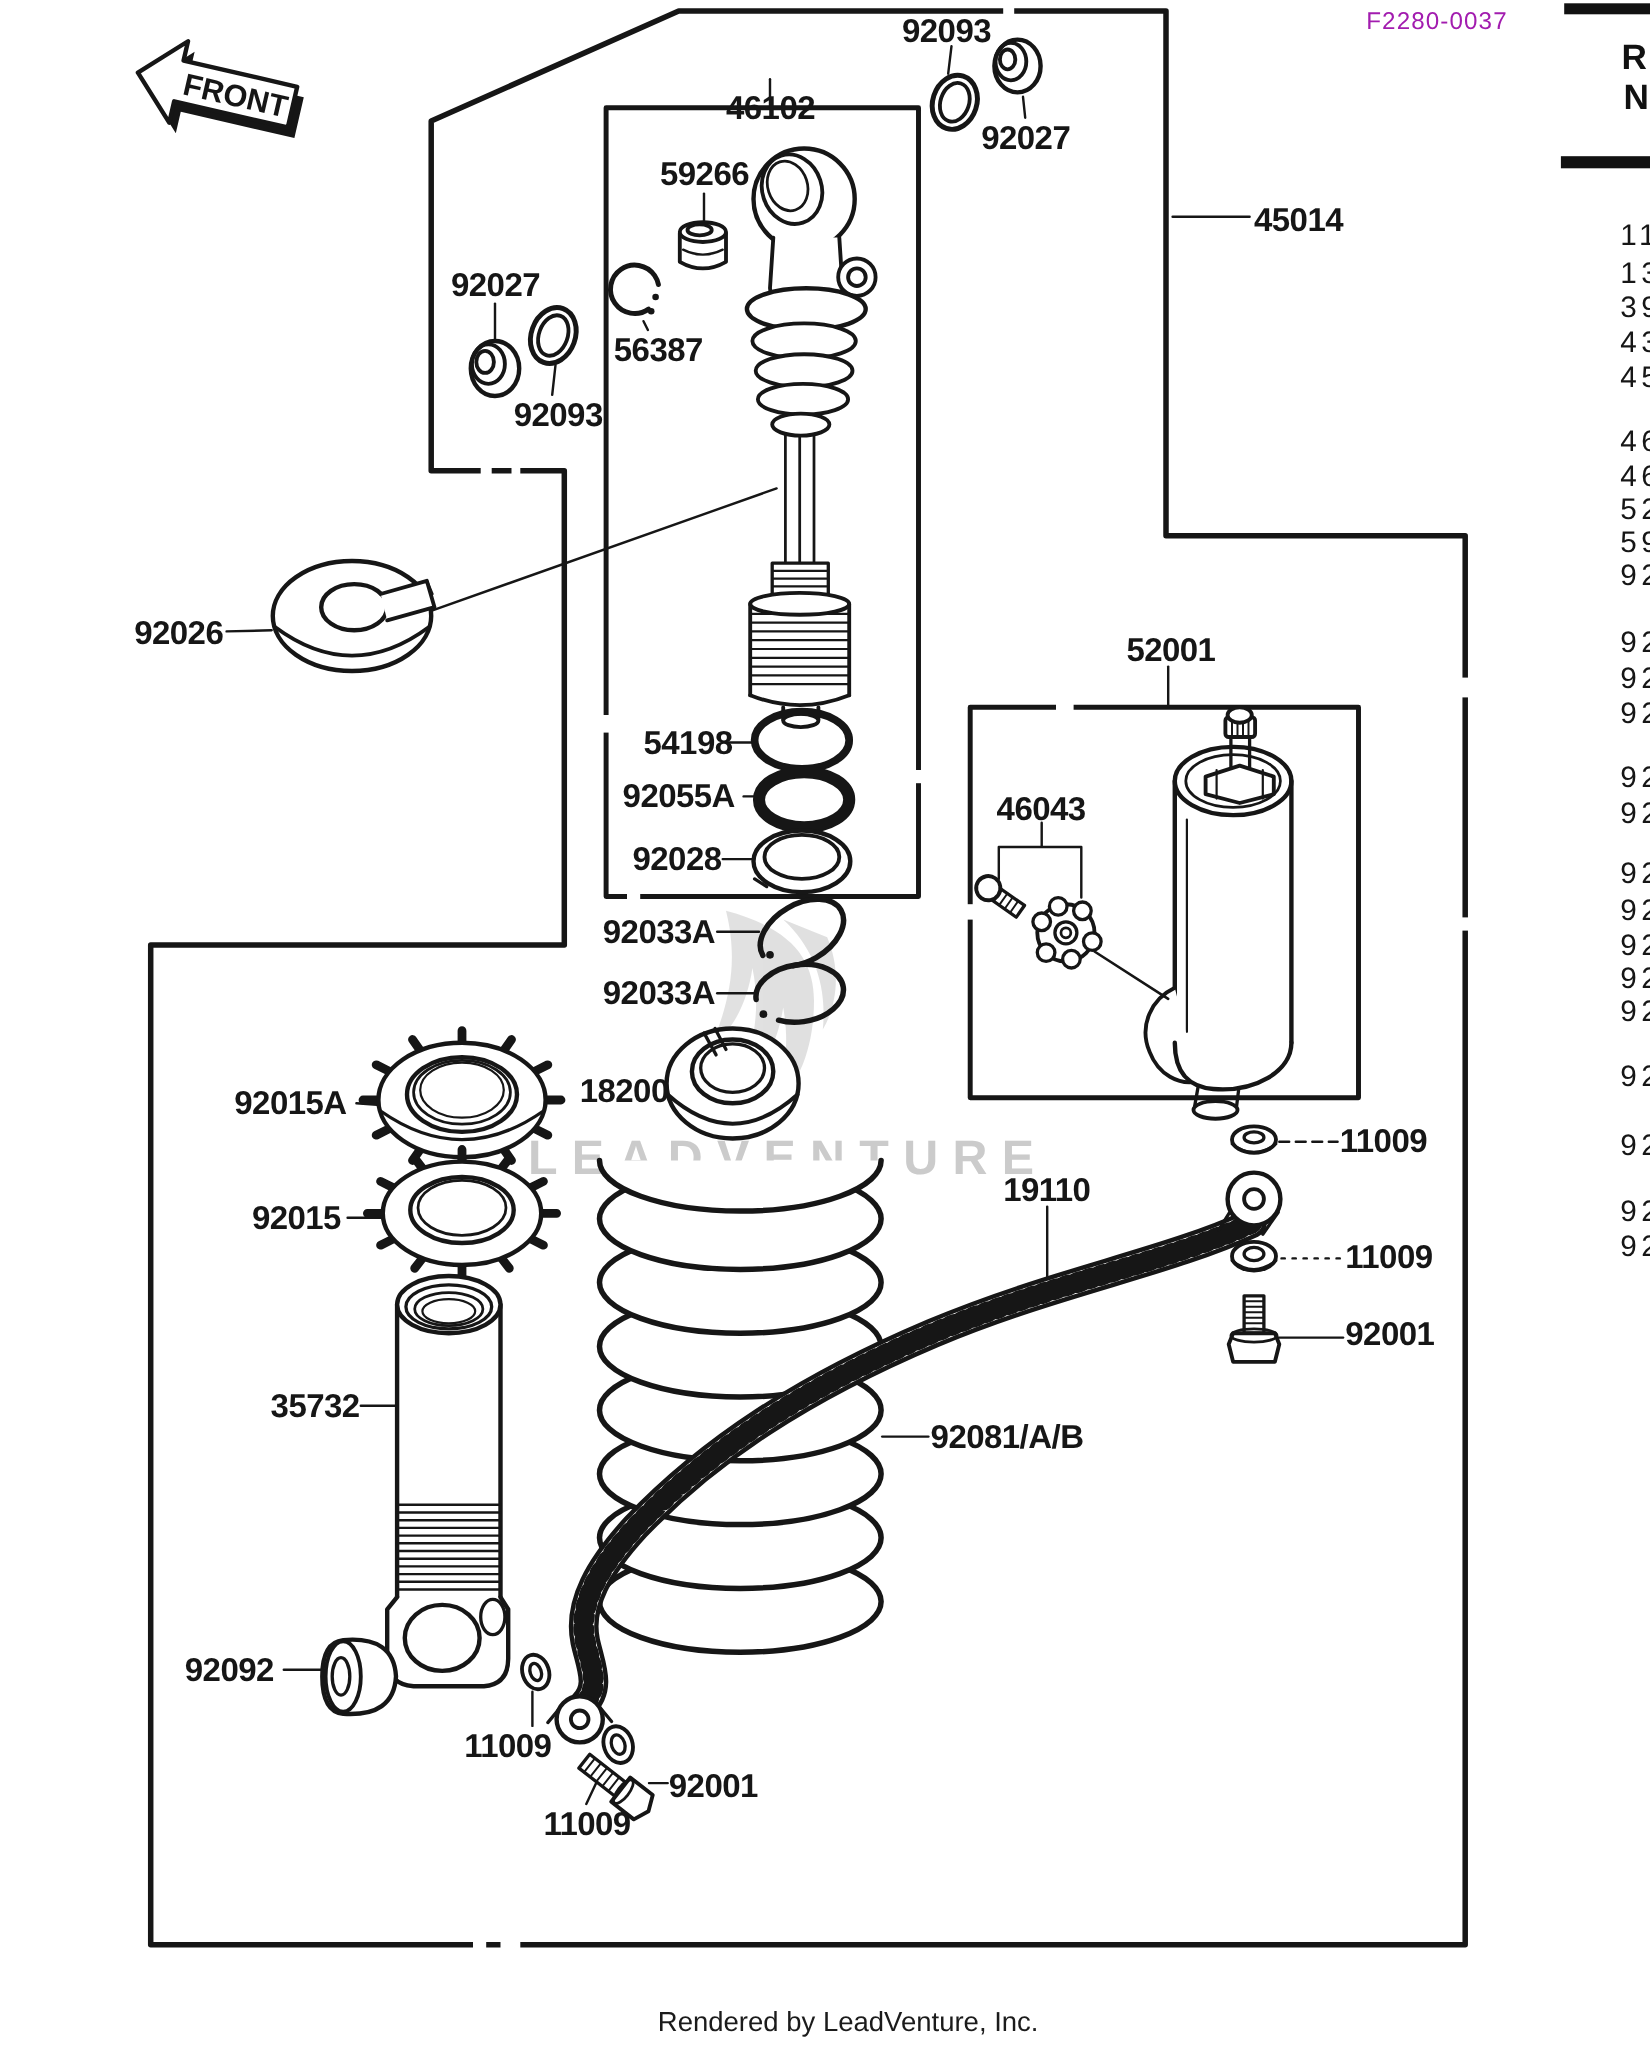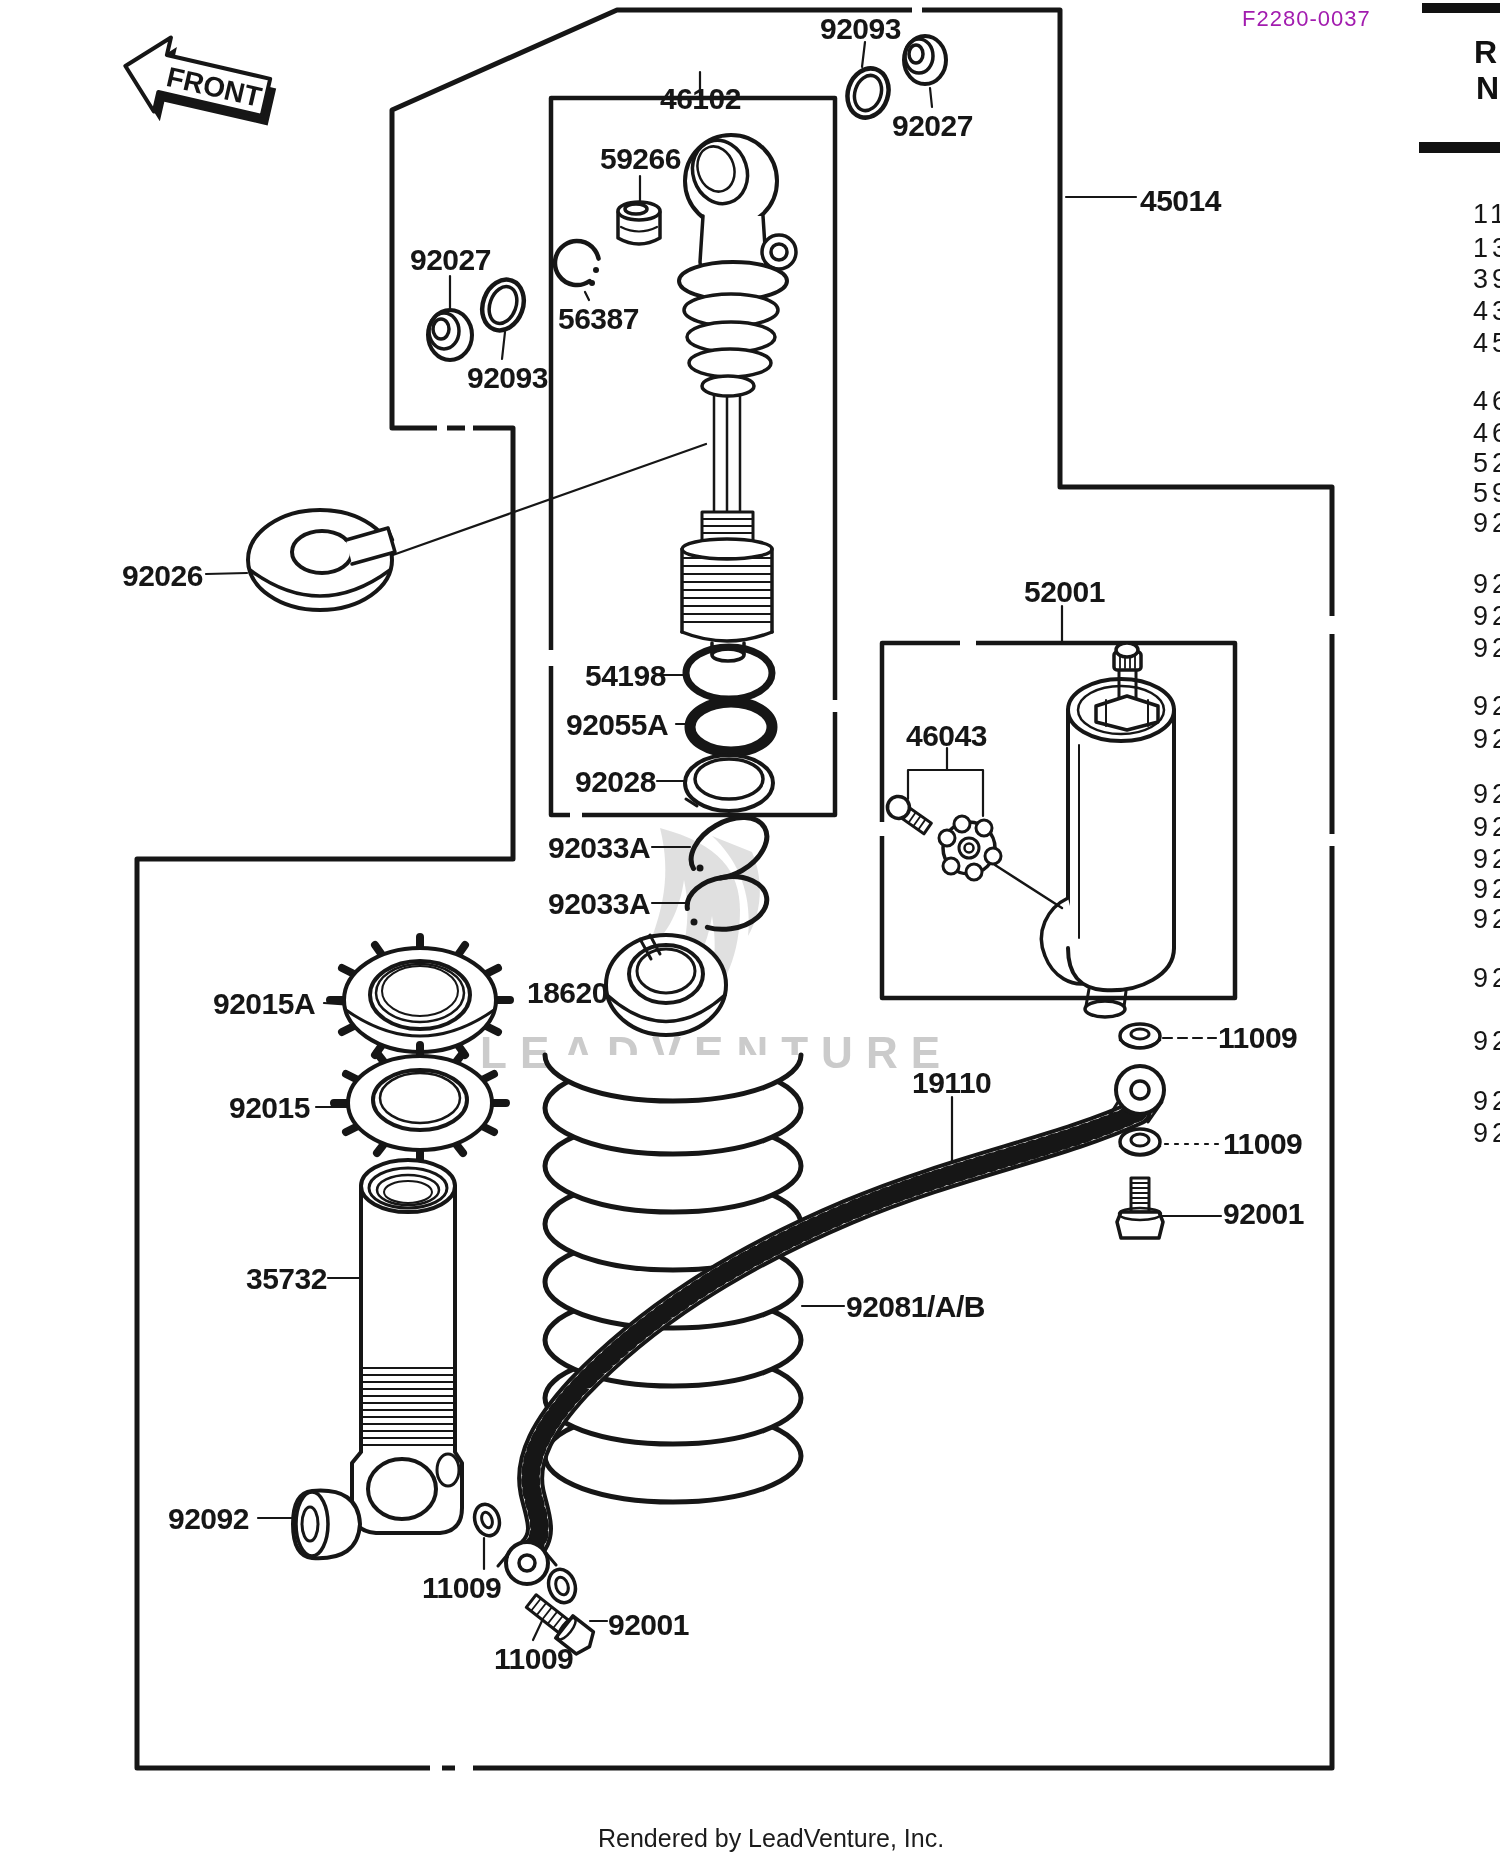--- a/index.html
+++ b/index.html
@@ -76,21 +76,21 @@
 <div class="label" style="left:410px;top:243px;">92027</div>
 <div class="label" style="left:467px;top:361px;">92093</div>
 <div class="label" style="left:558px;top:302px;">56387</div>
 <div class="label" style="left:122px;top:559px;">92026</div>
 <div class="label" style="left:1140px;top:184px;">45014</div>
 <div class="label" style="left:585px;top:659px;">54198</div>
 <div class="label" style="left:566px;top:708px;">92055A</div>
 <div class="label" style="left:575px;top:765px;">92028</div>
 <div class="label" style="left:548px;top:831px;">92033A</div>
 <div class="label" style="left:548px;top:887px;">92033A</div>
-<div class="label" style="left:527px;top:976px;">18620</div>
+<div class="label" style="left:527px;top:976px;">18200</div>
 <div class="label" style="left:213px;top:987px;">92015A</div>
 <div class="label" style="left:229px;top:1091px;">92015</div>
 <div class="label" style="left:246px;top:1262px;">35732</div>
 <div class="label" style="left:168px;top:1502px;">92092</div>
 <div class="label" style="left:1024px;top:575px;text-align:center;">52001</div>
 <div class="label" style="left:906px;top:719px;">46043</div>
 <div class="label" style="left:912px;top:1066px;">19110</div>
 <div class="label" style="left:1218px;top:1021px;">11009</div>
 <div class="label" style="left:1223px;top:1127px;">11009</div>
 <div class="label" style="left:1223px;top:1197px;">92001</div>

